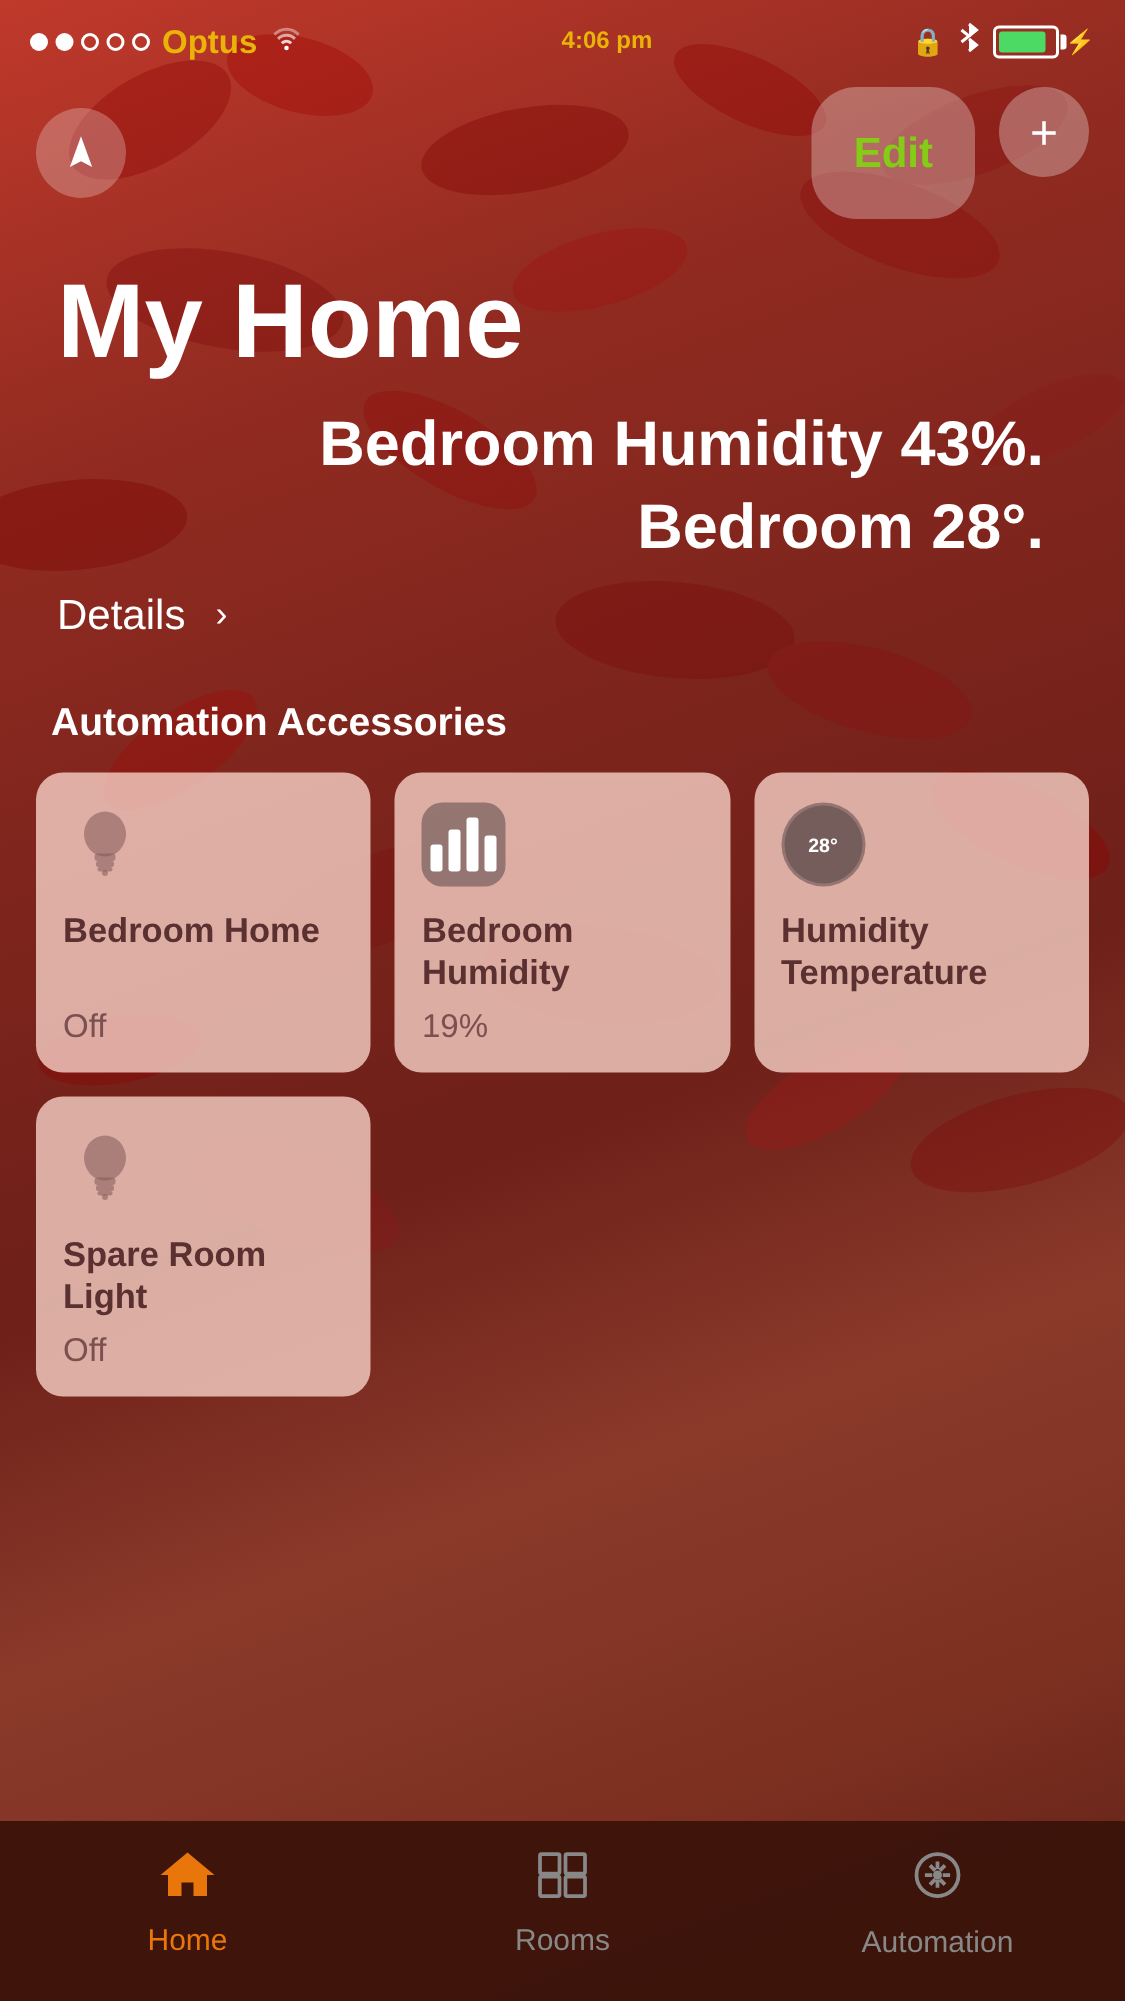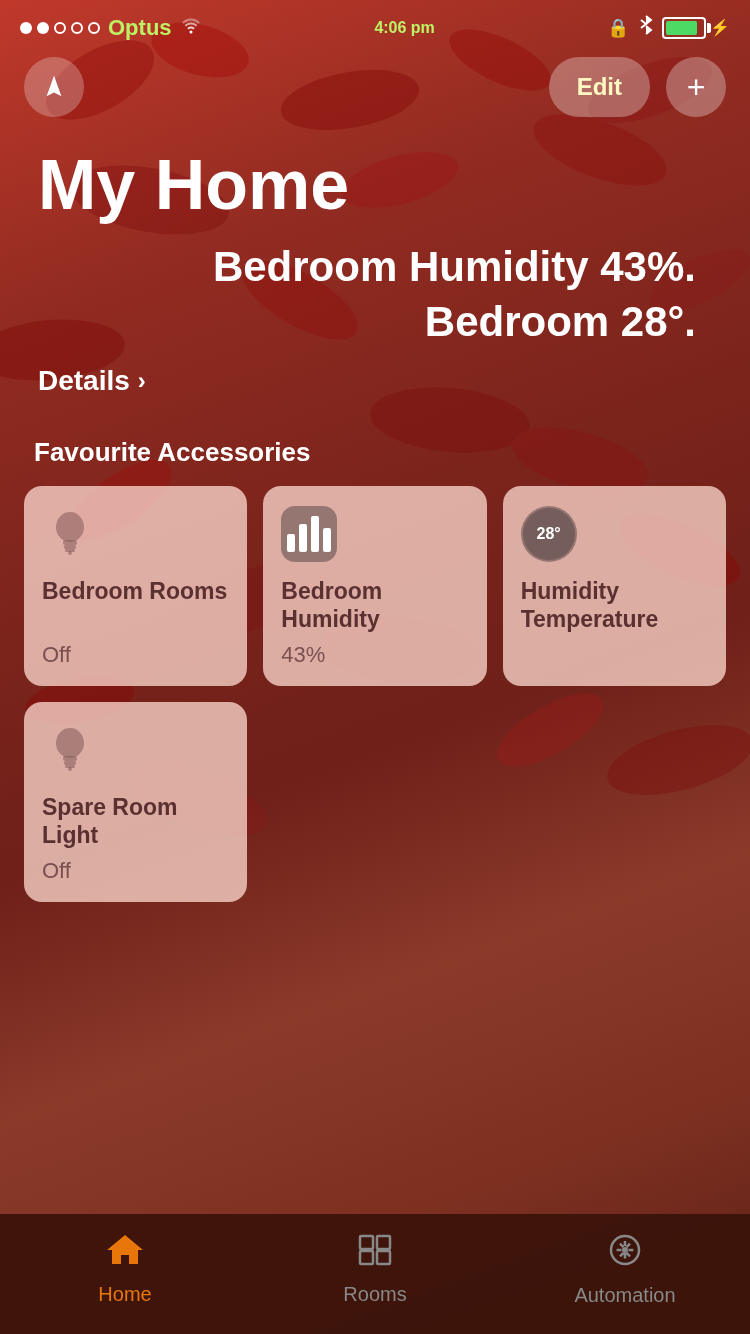--- a/index.html
+++ b/index.html
@@ -39,21 +39,21 @@
     }
 
     
     .status-bar {
       position: relative;
       z-index: 10;
       display: flex;
       align-items: center;
       justify-content: space-between;
       padding: 14px 20px 6px 20px;
-      color: #bef264;
+      color: #eab308;
       font-size: 24px;
       font-weight: 500;
     }
     .status-left { display: flex; align-items: center; gap: 8px; }
     .status-dots { display: flex; gap: 5px; }
     .dot { width: 12px; height: 12px; border-radius: 50%; background: white; }
     .dot.empty { background: transparent; border: 2px solid white; }
     .status-carrier { font-size: 22px; font-weight: 600; }
     .wifi-icon { font-size: 20px; }
     .status-center { font-size: 16px; font-weight: 600; }
@@ -106,23 +106,23 @@
       align-items: center;
       justify-content: center;
       cursor: pointer;
     }
     .location-btn svg { width: 26px; height: 26px; }
     .top-right { display: flex; gap: 16px; }
     .edit-btn {
       background: rgba(255,255,255,0.3);
       border: none;
       border-radius: 30px;
-      padding: 16px 28px;
-      color: #fef9c3;
-      font-size: 24px;
+      padding: 28px 28px;
+      color: #84cc16;
+      font-size: 28px;
       font-weight: 600;
       cursor: pointer;
     }
     .add-btn {
       width: 60px; height: 60px;
       border-radius: 50%;
       background: rgba(255,255,255,0.3);
       border: none;
       color: white;
       font-size: 32px;
@@ -147,25 +147,25 @@
     }
     .hero-subtitle {
       font-size: 42px;
       font-weight: 600;
       line-height: 1.3;
       margin-bottom: 16px;
       text-align: right;
     }
     .details-link {
       font-size: 28px;
-      font-weight: 700;
+      font-weight: 400;
       color: white;
       display: flex;
       align-items: center;
-      gap: 8px;
+      gap: 20px;
       cursor: pointer;
       text-align: right;
     }
     .details-chevron { font-size: 24px; }
 
     
     .accessories-section {
       position: relative;
       z-index: 10;
       padding: 30px 24px 0 24px;
@@ -290,21 +290,21 @@
     
     .temp-circle {
       width: 52px;
       height: 52px;
       border-radius: 50%;
       background: rgba(100, 80, 80, 0.65);
       display: flex;
       align-items: center;
       justify-content: center;
       color: white;
-      font-size: 16px;
+      font-size: 13px;
       font-weight: 600;
     }
   </style>
 </head>
 <body>
 
 <div class="bg"></div>
 
 <div class="leaves-overlay">
   <svg width="750" height="1334" viewBox="0 0 750 1334" xmlns="http://www.w3.org/2000/svg" opacity="0.35">
@@ -387,49 +387,49 @@
 <div class="hero">
   <h1 class="hero-title">My Home</h1>
   <p class="hero-subtitle">Bedroom Humidity 43%. Bedroom 28°.</p>
   <div class="details-link">
     <span>Details</span>
     <span class="details-chevron">›</span>
   </div>
 </div>
 
 <div class="accessories-section">
-  <div class="section-title">Favourite Accessories</div>
+  <div class="section-title">Automation Accessories</div>
 
   <div class="accessories-grid">
 
     <div class="accessory-card">
       <div class="card-icon light-off">
         <svg width="40" height="50" viewBox="0 0 40 50" fill="none">
           <ellipse cx="20" cy="18" rx="14" ry="15" fill="rgba(130,90,90,0.55)"></ellipse>
           <rect x="13" y="31" width="14" height="5" rx="2" fill="rgba(130,90,90,0.55)"></rect>
           <rect x="14" y="36" width="12" height="4" rx="1.5" fill="rgba(130,90,90,0.55)"></rect>
           <rect x="15" y="40" width="10" height="3" rx="1.5" fill="rgba(130,90,90,0.55)"></rect>
           <circle cx="20" cy="44" r="2" fill="rgba(130,90,90,0.55)"></circle>
         </svg>
       </div>
-      <div class="card-name">Bedroom Rooms</div>
+      <div class="card-name">Bedroom Home</div>
       <div class="card-status">Off</div>
     </div>
 
     <div class="accessory-card">
       <div class="card-icon humidity">
         <div class="humidity-bars">
           <div class="humidity-bar" style="height:18px;"></div>
           <div class="humidity-bar" style="height:28px;"></div>
           <div class="humidity-bar" style="height:36px;"></div>
           <div class="humidity-bar" style="height:24px;"></div>
         </div>
       </div>
       <div class="card-name">Bedroom Humidity</div>
-      <div class="card-value">43%</div>
+      <div class="card-value">19%</div>
     </div>
 
     <div class="accessory-card">
       <div class="card-icon temp">
         <div class="temp-circle">28°</div>
       </div>
       <div class="card-name">Humidity Temperature</div>
     </div>
   </div>
 

